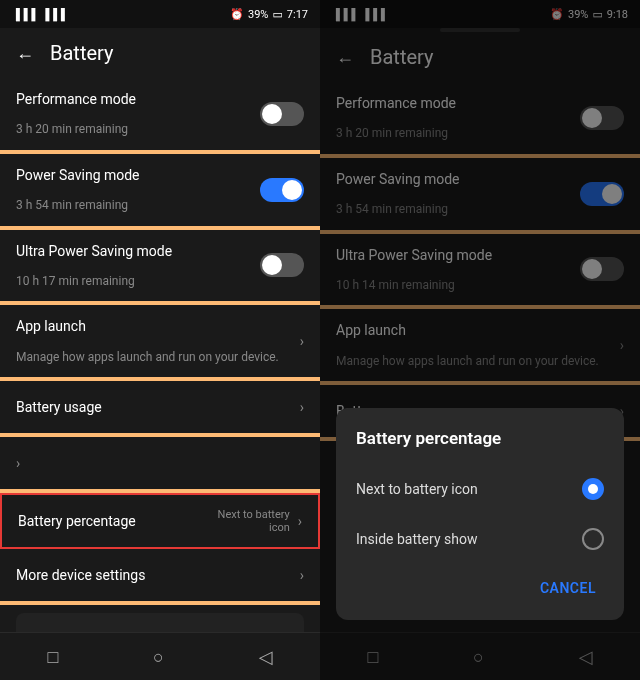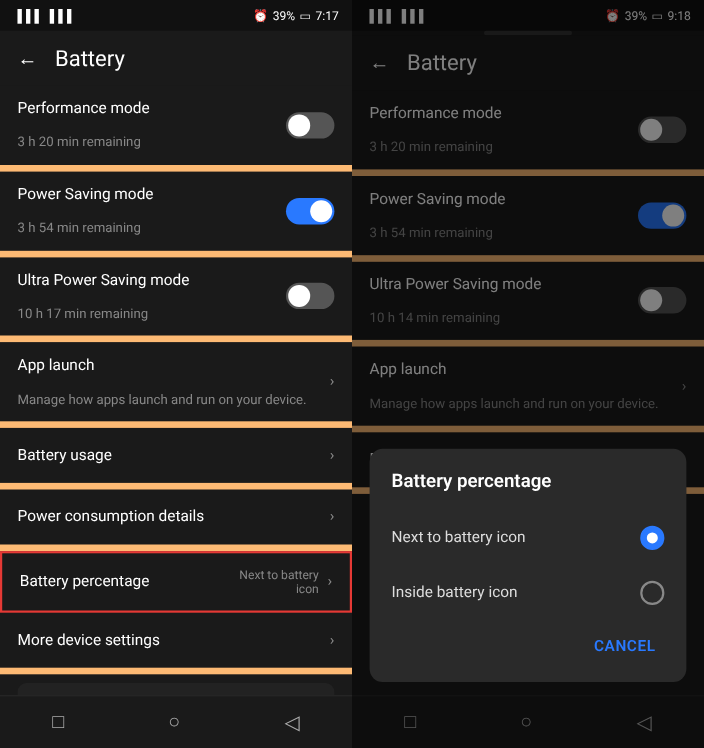--- a/index.html
+++ b/index.html
@@ -72,21 +72,21 @@
     .settings-list {
       flex: 1;
       overflow: hidden;
     }
 
     .settings-item {
       display: flex;
       align-items: center;
       justify-content: space-between;
       padding: 12px 16px;
-      border-bottom: 6px solid #fdba74;
+      border-bottom: 4px solid #fdba74;
       cursor: pointer;
       min-height: 56px;
     }
 
     .settings-item.highlighted {
       border: 2px solid #e53935;
     }
 
     .settings-item-content {
       flex: 1;
@@ -335,23 +335,20 @@
     </div>
 
     <div class="settings-item">
       <div class="settings-item-content">
         <div class="settings-item-title">Battery usage</div>
       </div>
       <span class="chevron">›</span>
     </div>
 
     <div class="settings-item">
-      <div class="settings-item-content">
-        <div class="settings-item-title">Power consumption details</div>
-      </div>
       <span class="chevron">›</span>
     </div>
 
     <div class="settings-item highlighted">
       <div class="settings-item-content">
         <div class="settings-item-title">Battery percentage</div>
       </div>
       <div class="settings-item-right">
         <span class="settings-item-value">Next to battery icon</span>
         <span class="chevron">›</span>
@@ -454,21 +451,21 @@
     <div class="dialog-box">
       <div class="dialog-title">Battery percentage</div>
 
 
       <div class="dialog-option">
         <span class="dialog-option-label">Next to battery icon</span>
         <div class="radio-btn selected"></div>
       </div>
 
       <div class="dialog-option">
-        <span class="dialog-option-label">Inside battery icon</span>
+        <span class="dialog-option-label">Inside battery show</span>
         <div class="radio-btn"></div>
       </div>
 
       <div class="dialog-cancel-row">
         <span class="cancel-btn">CANCEL</span>
       </div>
     </div>
   </div>
 </div>
 

